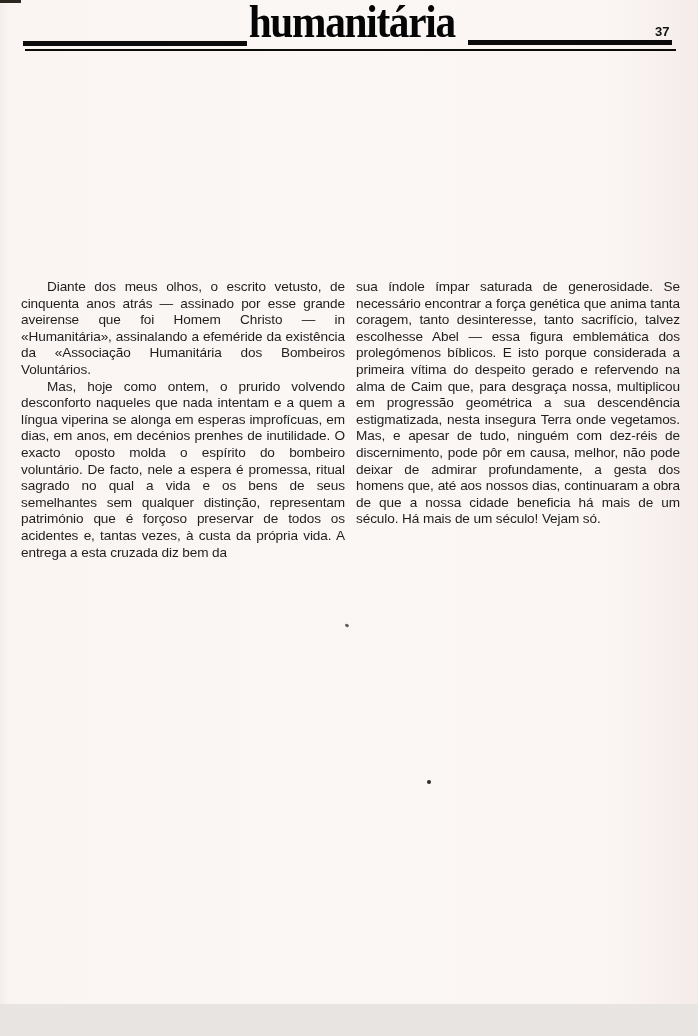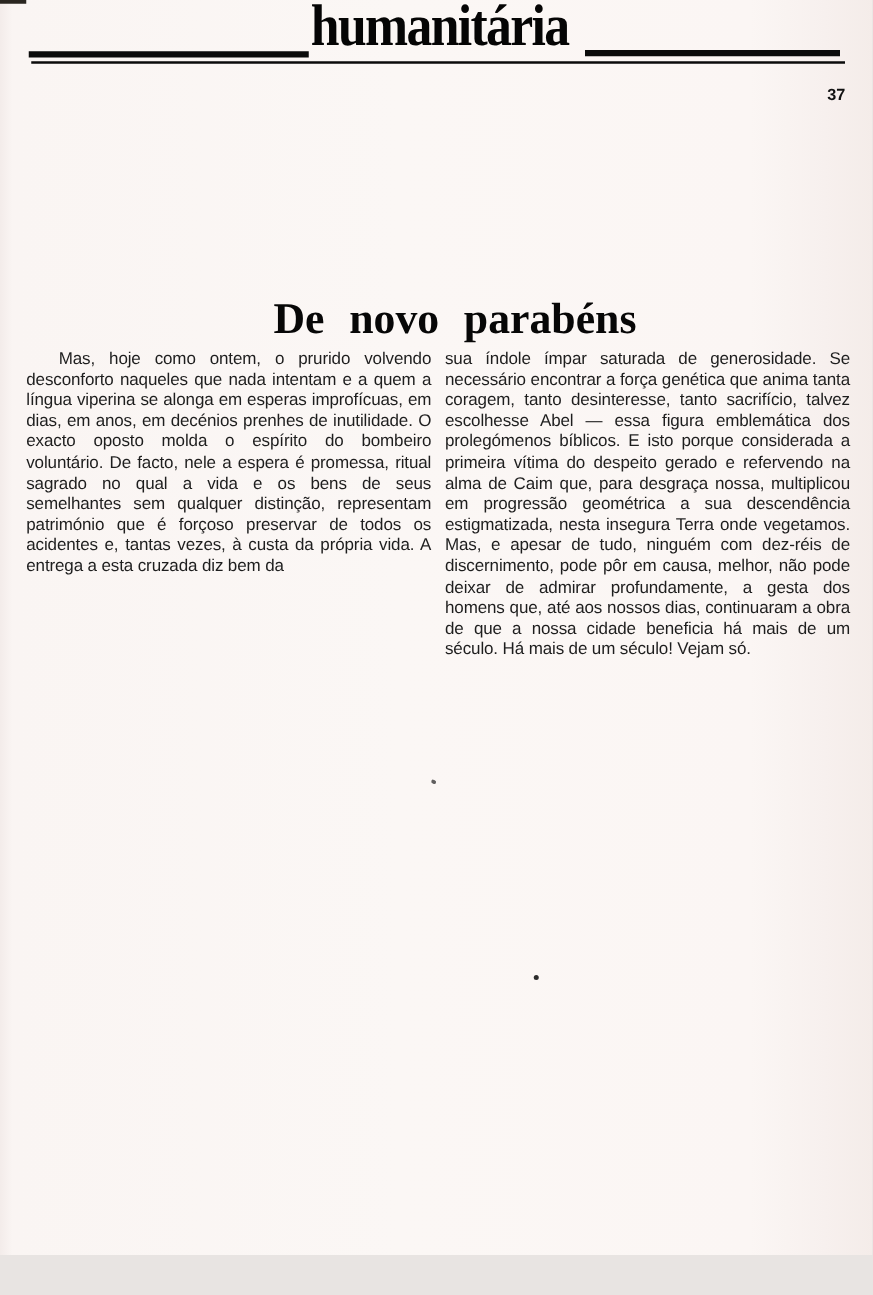--- a/index.html
+++ b/index.html
@@ -46,25 +46,24 @@
     transform-origin: center;
   }
   .rule { position: absolute; background: #0b0b0b; }
   .rule-left  { left: 23px;  top: 41px; width: 224px; height: 5px; }
   .rule-right { left: 468px; top: 40px; width: 204px; height: 5px; }
   .rule-thin  { left: 25px;  top: 49px; width: 651px; height: 2px; }
   .page-number {
     position: absolute;
     left: 655px; top: 24px;
     width: 28px;
-    text-align: center;
+    text-align: left;
     font-size: 13px;
     font-weight: bold;
     color: #111;
-    margin-top: 44px;
   }
   .byline {
     position: absolute;
     left: 249px; top: 55px;
     width: 200px;
     text-align: center;
     font-size: 13.5px;
     font-weight: bold;
     letter-spacing: 0.2px;
     word-spacing: 3px;
@@ -122,24 +121,24 @@
   <div class="corner-mark"></div>
 
   <div class="masthead-word">
     <span class="squeeze">humanitária</span>
   </div>
   <div class="rule rule-left"></div>
   <div class="rule rule-right"></div>
   <div class="rule rule-thin"></div>
   <div class="page-number">37</div>
 
-  <h1 class="article-title">De novo parabéns</h1>
 
   <div class="columns">
     <div class="col">
+        <p class="indent">Diante dos meus olhos, o escrito vetusto, de cinquenta anos atrás — assinado por esse grande aveirense que foi Homem Christo — in «Humanitária», assinalando a efeméride da existência da «Associação Humanitária dos Bombeiros Voluntários.</p>
         <p class="indent">Mas, hoje como ontem, o prurido volvendo desconforto naqueles que nada intentam e a quem a língua viperina se alonga em esperas improfícuas, em dias, em anos, em decénios prenhes de inutilidade. O exacto oposto molda o espírito do bombeiro voluntário. De facto, nele a espera é promessa, ritual sagrado no qual a vida e os bens de seus semelhantes sem qualquer distinção, representam património que é forçoso preservar de todos os acidentes e, tantas vezes, à custa da própria vida. A entrega a esta cruzada diz bem da</p>
       </div>
     <div class="col">
         <p class="">sua índole ímpar saturada de generosidade. Se necessário encontrar a força genética que anima tanta coragem, tanto desinteresse, tanto sacrifício, talvez escolhesse Abel — essa figura emblemática dos prolegómenos bíblicos. E isto porque considerada a primeira vítima do despeito gerado e refervendo na alma de Caim que, para desgraça nossa, multiplicou em progressão geométrica a sua descendência estigmatizada, nesta insegura Terra onde vegetamos. Mas, e apesar de tudo, ninguém com dez-réis de discernimento, pode pôr em causa, melhor, não pode deixar de admirar profundamente, a gesta dos homens que, até aos nossos dias, continuaram a obra de que a nossa cidade beneficia há mais de um século. Há mais de um século! Vejam só.</p>
       </div>
   </div>
 
   <div class="speck speck-a"></div>
   <div class="speck speck-b"></div>
 

